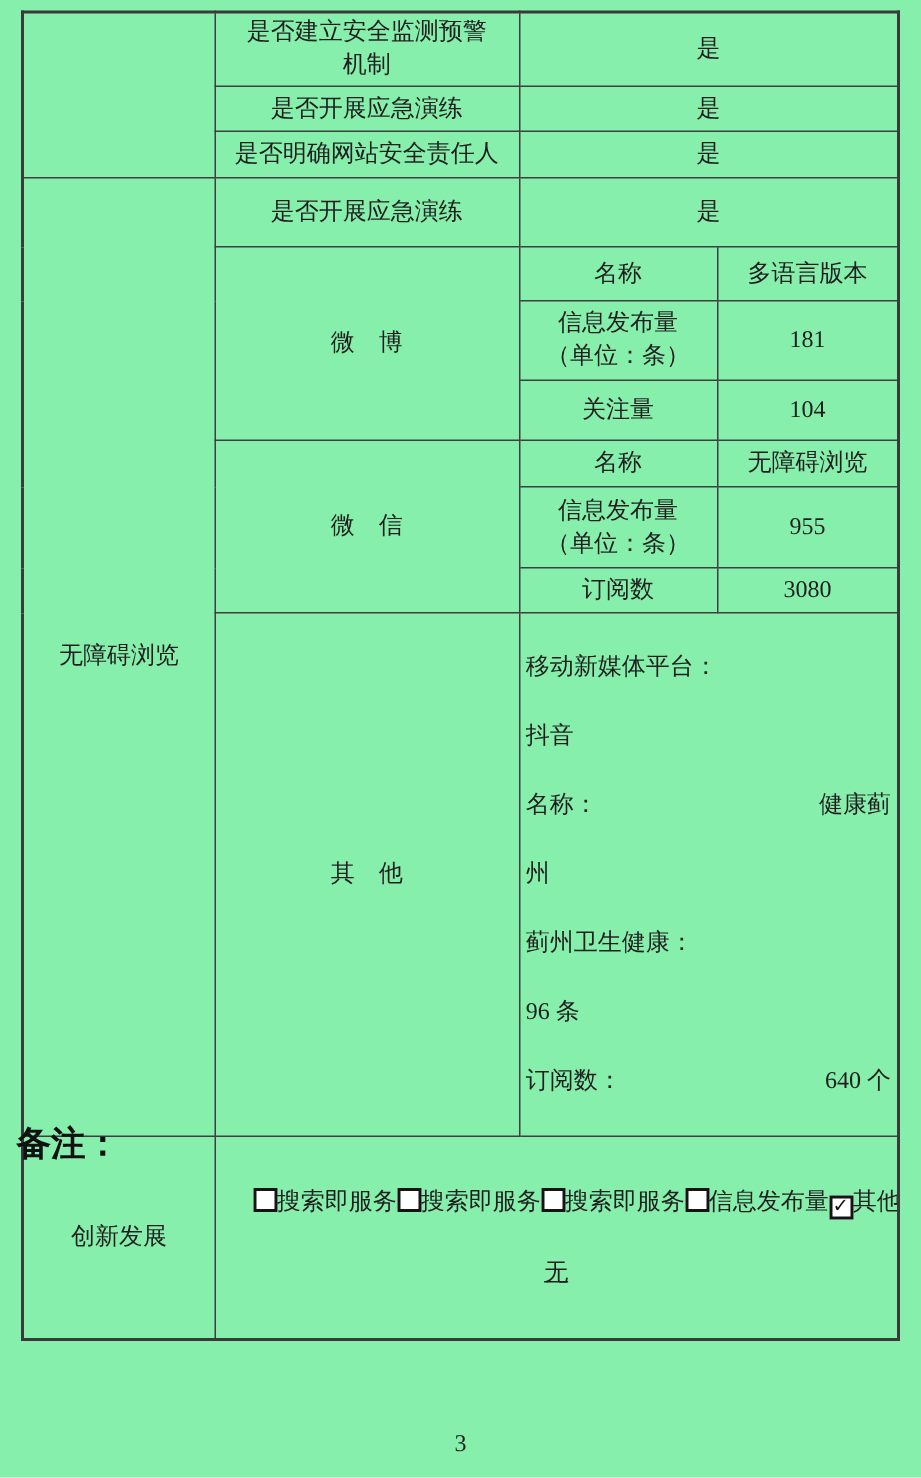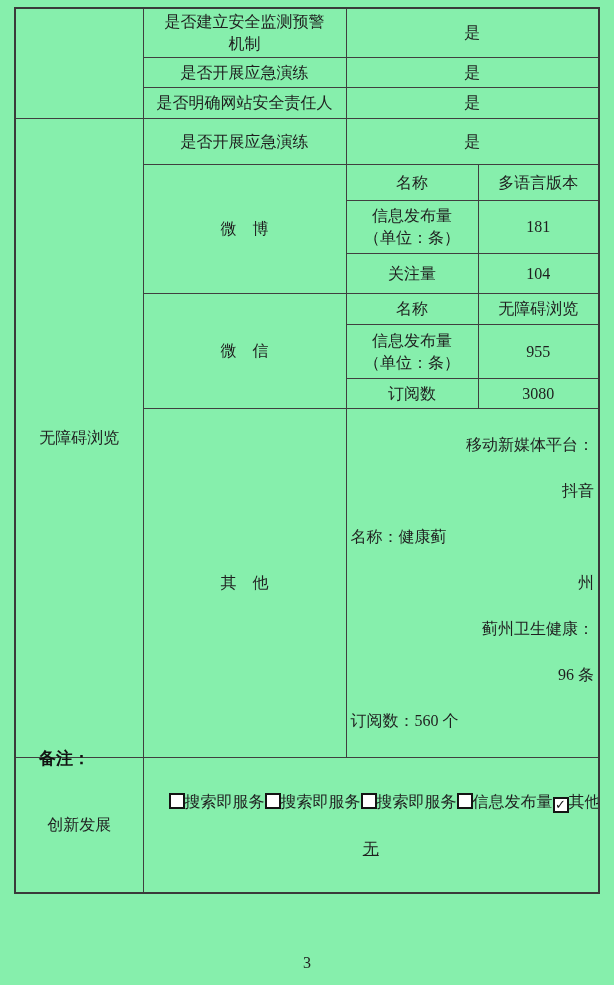--- a/index.html
+++ b/index.html
@@ -26,22 +26,22 @@
     text-align: center;
     vertical-align: middle;
     font-size: 16px;
     line-height: 22px;
     padding: 2px 4px;
     white-space: pre-line;
     overflow: hidden;
   }
   td.other-cell { padding: 4px 10px; }
   .oline { line-height: 24px; font-size: 16px; }
-  .oline.center { text-align: right; font-family: Liberation Serif, serif; }
-  .oline.between { display: flex; justify-content: flex-start; }
+  .oline.center { text-align: left; font-family: Liberation Serif, serif; }
+  .oline.between { display: flex; justify-content: space-between; }
   td.innov-cell { text-align: left; padding: 0 6px 0 4px; }
   .check-line { margin-left: 21px; white-space: nowrap; line-height: 26px; }
   .cb-item { white-space: nowrap; }
   .cb-box {
     display: inline-block;
     width: 12px; height: 12px;
     border: 2px solid #141414;
     background: #ffffff;
     vertical-align: -2px;
     text-align: center;
@@ -49,24 +49,23 @@
     font-size: 13px;
     font-weight: bold;
     color: #111111;
     font-family: "DejaVu Sans", sans-serif;
   }
   .other-text { text-decoration: underline; line-height: 24px; font-size: 16px; }
   .notes {
     position: absolute;
     left: 11px;
     top: 747px;
-    font-size: 17px;
+    font-size: 23px;
     font-weight: bold;
     color: #111111;
-    margin-left: 28px;
   }
   .pageno {
     position: absolute;
     left: 0; right: 0;
     top: 954px;
     text-align: center;
     font-size: 16px;
   }
 </style>
 </head>
@@ -140,21 +139,21 @@
           <div class="oline center">抖音</div>
           <div class="oline between">
             <span>名称：</span>
             <span>健康蓟</span>
           </div>
           <div class="oline center">州</div>
           <div class="oline center">蓟州卫生健康：</div>
           <div class="oline center">96 条</div>
           <div class="oline between">
             <span>订阅数：</span>
-            <span>560 个</span>
+            <span>640 个</span>
           </div>
         </td>
       </tr>
 
       <tr style="height:135px">
         <td>创新发展</td>
         <td colspan="3" class="innov-cell">
           <div class="check-line">
             <span class="cb-item"><span class="cb-box"></span><span>搜索即服务</span></span><span class="cb-item"><span class="cb-box"></span><span>搜索即服务</span></span><span class="cb-item"><span class="cb-box"></span><span>搜索即服务</span></span><span class="cb-item"><span class="cb-box"></span><span>信息发布量</span></span><span class="cb-item"><span class="cb-box checked">✓</span><span>其他</span></span>
           </div>

